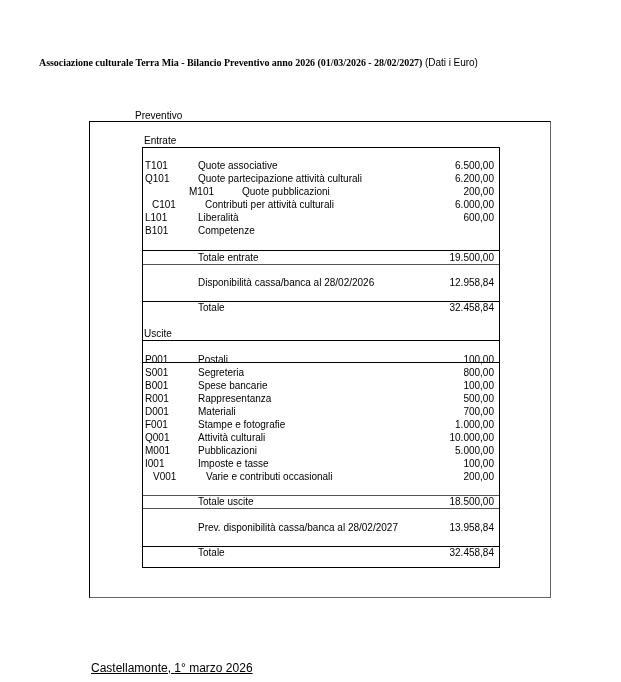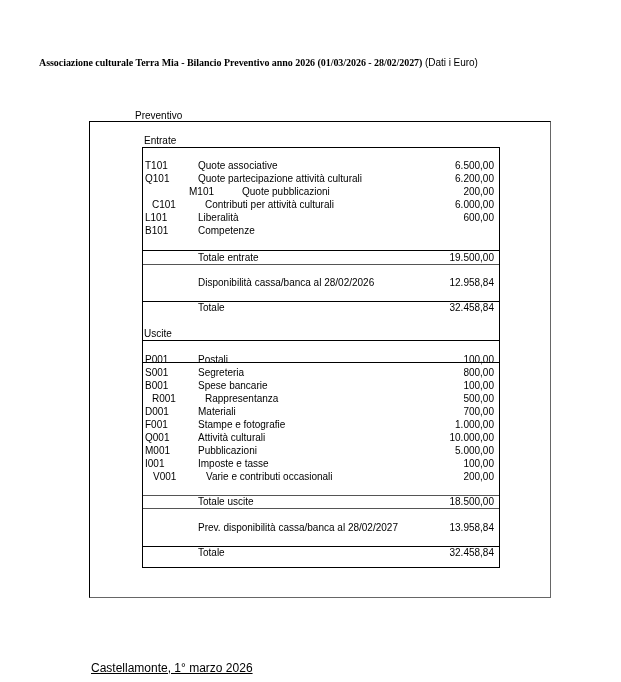--- a/index.html
+++ b/index.html
@@ -164,21 +164,21 @@
       <div class="row" style="top: 25px;">
         <span class="code">S001</span>
         <span class="desc">Segreteria</span>
         <span class="amount">800,00</span>
       </div>
       <div class="row" style="top: 38px;">
         <span class="code">B001</span>
         <span class="desc">Spese bancarie</span>
         <span class="amount">100,00</span>
       </div>
-      <div class="row" style="top: 51px; margin-left: 7px;">
+      <div class="row" style="top: 51px;">
         <span class="code">R001</span>
         <span class="desc">Rappresentanza</span>
         <span class="amount">500,00</span>
       </div>
       <div class="row" style="top: 64px;">
         <span class="code">D001</span>
         <span class="desc">Materiali</span>
         <span class="amount">700,00</span>
       </div>
       <div class="row" style="top: 77px;">

